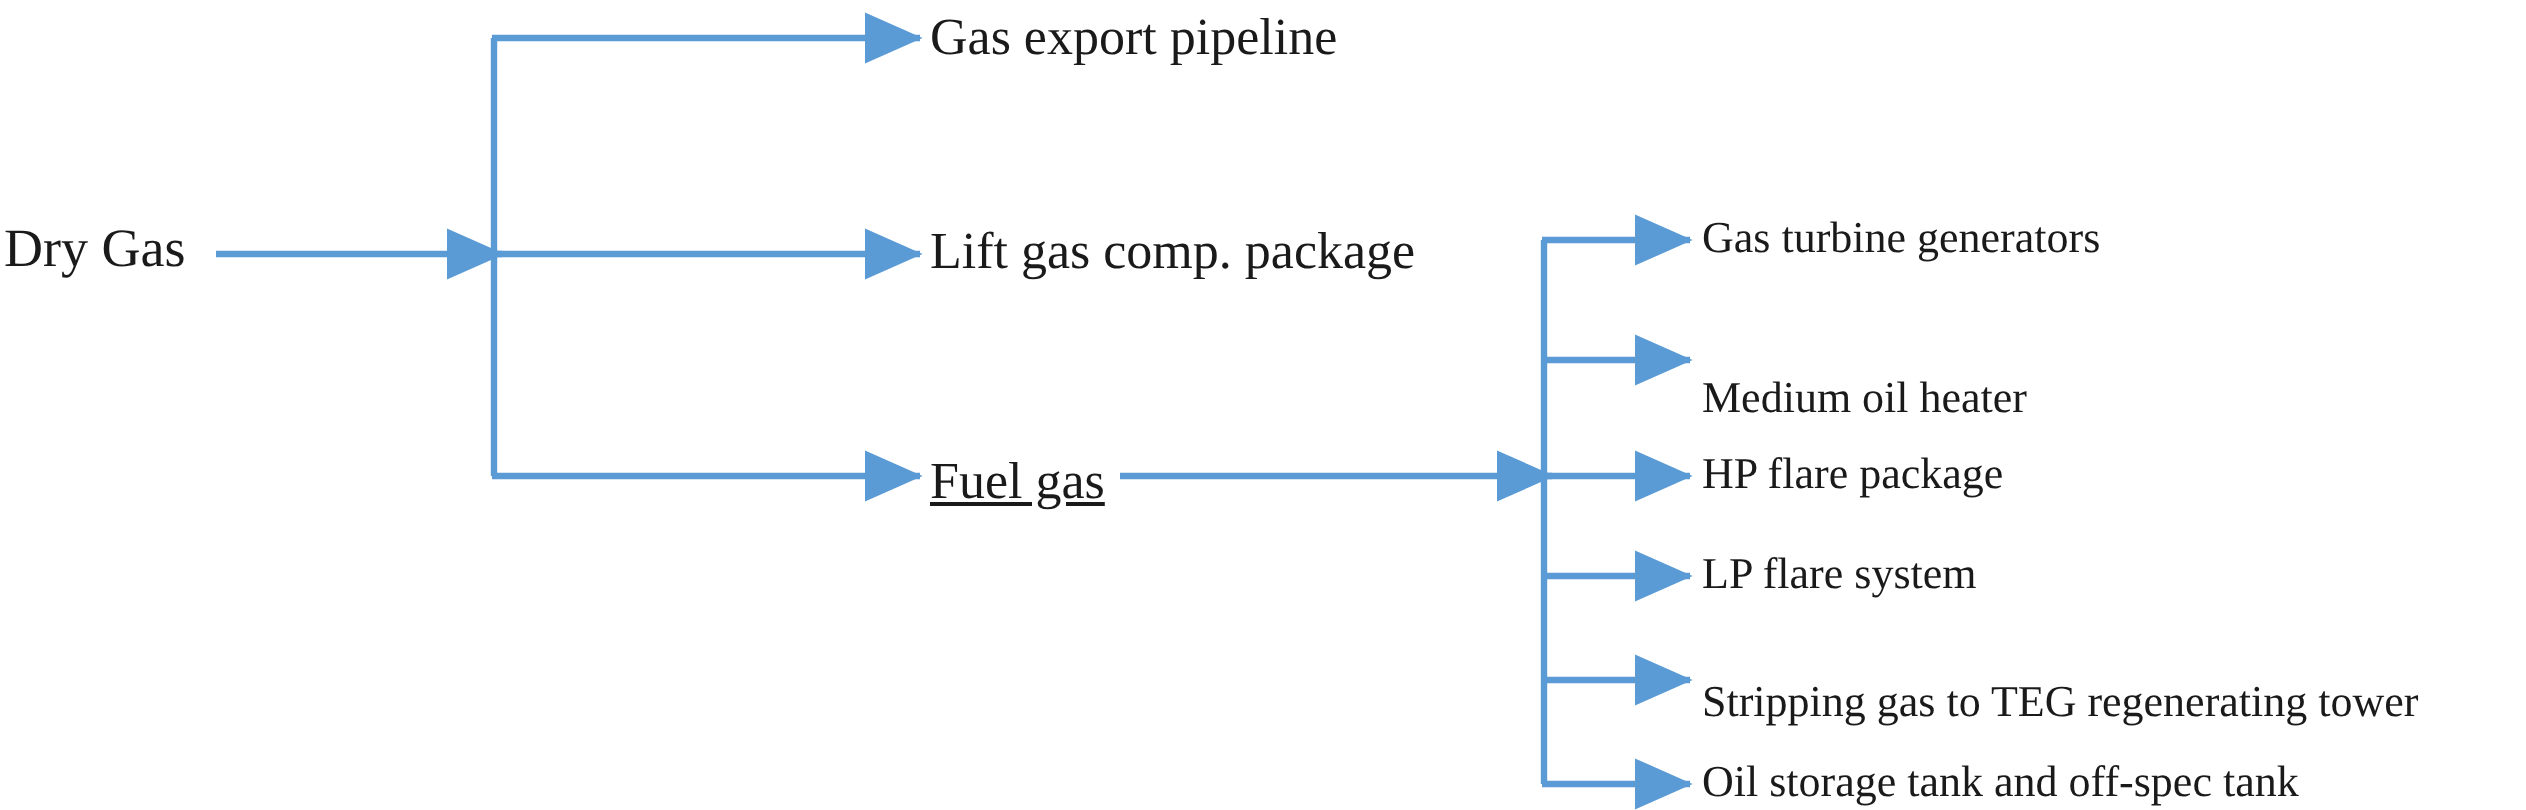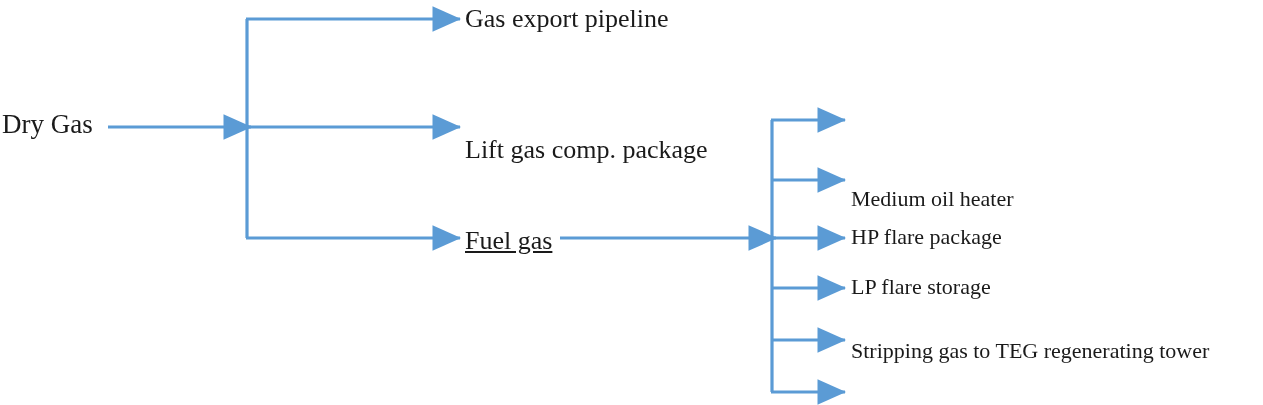--- a/index.html
+++ b/index.html
@@ -71,27 +71,29 @@
     <line x1="771" y1="238" x2="845" y2="238" stroke="#5B9BD5" stroke-width="3.2" marker-end="url(#arrowhead)"></line>
     <line x1="771" y1="288" x2="845" y2="288" stroke="#5B9BD5" stroke-width="3.2" marker-end="url(#arrowhead)"></line>
     <line x1="771" y1="340" x2="845" y2="340" stroke="#5B9BD5" stroke-width="3.2" marker-end="url(#arrowhead)"></line>
     <line x1="771" y1="392" x2="845" y2="392" stroke="#5B9BD5" stroke-width="3.2" marker-end="url(#arrowhead)"></line>
   </svg>
 
   <div class="node-label lvl1-label" style="left:465px; top:6px;">Gas export pipeline</div>
 
   <div class="node-label lvl0-label" style="left:2px; top:111px;">Dry Gas</div>
 
-  <div class="node-label lvl1-label" style="left:465px; top:113px;margin-top:24px;">Lift gas comp. package</div>
+  <div class="node-label lvl1-label" style="left:465px; top:113px;">Lift gas comp. package</div>
 
   <div class="node-label lvl1-label" style="left:465px; top:228px;text-decoration:underline;">Fuel gas</div>
 
+  <div class="node-label lvl2-label" style="left:851px; top:108px;">Gas turbine generators</div>
 
   <div class="node-label lvl2-label" style="left:851px; top:168px;margin-top:20px;">Medium oil heater</div>
 
   <div class="node-label lvl2-label" style="left:851px; top:226px;">HP flare package</div>
 
-  <div class="node-label lvl2-label" style="left:851px; top:276px;">LP flare storage</div>
+  <div class="node-label lvl2-label" style="left:851px; top:276px;">LP flare system</div>
 
   <div class="node-label lvl2-label" style="left:851px; top:340px;">Stripping gas to TEG regenerating tower</div>
 
+  <div class="node-label lvl2-label" style="left:851px; top:380px;">Oil storage tank and off-spec tank</div>
 
 </div>
 
 </body></html>

